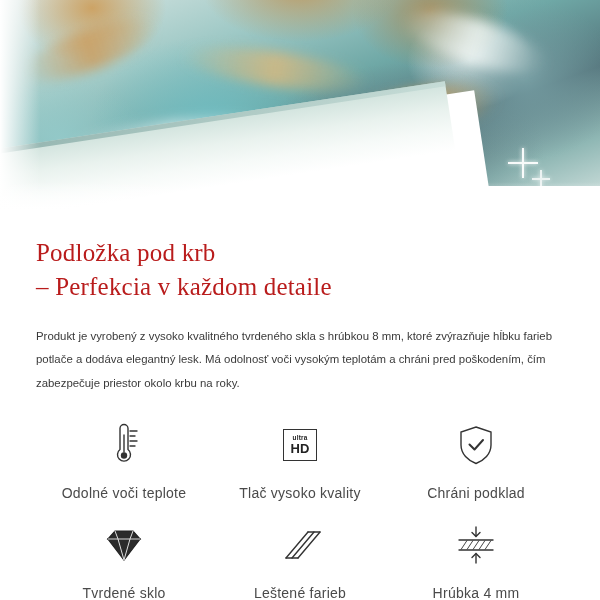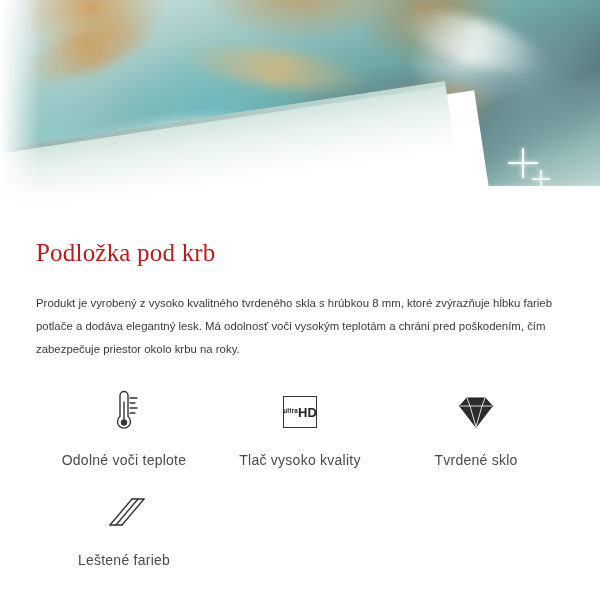--- a/index.html
+++ b/index.html
@@ -166,21 +166,21 @@
     margin-top: 16px;
     font-size: 14px;
     color: #4a4a4a;
     letter-spacing: .25px;
   }
 
   .ultrahd {
     width: 34px; height: 32px;
     border: 1.4px solid #333;
     display: flex;
-    flex-direction: row;
+    flex-direction: column;
     align-items: center;
     justify-content: center;
     line-height: 1;
   }
   .ultrahd .u1 { font-size: 6.4px; font-weight: bold; color: #222; letter-spacing: .2px; }
   .ultrahd .u2 { font-size: 13px; font-weight: bold; color: #222; margin-top: 1px; }
 
   svg { display: block; }
 </style>
 </head>
@@ -203,20 +203,21 @@
     <div class="hero-mask-bottom"></div>
     <div class="hero-mask-right-bottom"></div>
     <div class="sparkle spk1"></div>
     <div class="sparkle spk2"></div>
   </div>
 
   <div class="content">
 
     <h1 class="headline">
       <span>Podložka pod krb</span>
+      <span class="l2">– Perfekcia v každom detaile</span>
     </h1>
 
     <p class="body-copy">Produkt je vyrobený z vysoko kvalitného tvrdeného skla s hrúbkou 8 mm, ktoré zvýrazňuje hĺbku farieb potlače a dodáva elegantný lesk. Má odolnosť voči vysokým teplotám a chráni pred poškodením, čím zabezpečuje priestor okolo krbu na roky.</p>
 
     <div class="features">
 
       <div class="feature">
         <div class="feature-icon">
           <svg width="40" height="46" viewBox="0 0 40 46" aria-hidden="true">
             <g fill="none" stroke="#333" stroke-width="1.4" stroke-linecap="round">
@@ -236,20 +237,29 @@
       <div class="feature">
         <div class="feature-icon">
           <div class="ultrahd">
             <span class="u1">ultra</span>
             <span class="u2">HD</span>
           </div>
         </div>
         <div class="feature-label">Tlač vysoko kvality</div>
       </div>
 
+      <div class="feature">
+        <div class="feature-icon">
+          <svg width="38" height="44" viewBox="0 0 38 44" aria-hidden="true">
+            <path d="M19 4 L34 9 V22 C34 31 27 37.5 19 40.5 C11 37.5 4 31 4 22 V9 Z" fill="none" stroke="#333" stroke-width="1.4"></path>
+            <path d="M12.5 21.5 L17.5 26.5 L26 17" fill="none" stroke="#333" stroke-width="2" stroke-linecap="round" stroke-linejoin="round"></path>
+          </svg>
+        </div>
+        <div class="feature-label">Chráni podklad</div>
+      </div>
 
       <div class="feature">
         <div class="feature-icon">
           <svg width="44" height="40" viewBox="0 0 44 40" aria-hidden="true">
             <g stroke="#222" stroke-width="1.2" fill="#2b2b2b">
               <polygon points="6,14 38,14 22,35"></polygon>
               <polygon points="6,14 13,6 31,6 38,14" fill="#2b2b2b"></polygon>
             </g>
             <g stroke="#ffffff" stroke-width="1" fill="none" opacity="0.85">
               <line x1="13" y1="6" x2="16" y2="14"></line>
@@ -271,16 +281,38 @@
               <path d="M14 33 L36 7"></path>
               <path d="M20 33 L42 7"></path>
               <path d="M8 33 L20 33"></path>
               <path d="M30 7 L42 7"></path>
             </g>
           </svg>
         </div>
         <div class="feature-label">Leštené farieb</div>
       </div>
 
+      <div class="feature">
+        <div class="feature-icon">
+          <svg width="46" height="42" viewBox="0 0 46 42" aria-hidden="true">
+            <g stroke="#333" stroke-width="1.4" fill="none" stroke-linecap="round">
+              <line x1="23" y1="3" x2="23" y2="12"></line>
+              <path d="M19 8.5 L23 12.5 L27 8.5"></path>
+              <line x1="23" y1="39" x2="23" y2="30"></line>
+              <path d="M19 33.5 L23 29.5 L27 33.5"></path>
+              <line x1="6" y1="16" x2="40" y2="16"></line>
+              <line x1="6" y1="26" x2="40" y2="26"></line>
+            </g>
+            <g stroke="#333" stroke-width="1" opacity="0.9">
+              <line x1="8" y1="25.5" x2="14" y2="16.5"></line>
+              <line x1="14" y1="25.5" x2="20" y2="16.5"></line>
+              <line x1="20" y1="25.5" x2="26" y2="16.5"></line>
+              <line x1="26" y1="25.5" x2="32" y2="16.5"></line>
+              <line x1="32" y1="25.5" x2="38" y2="16.5"></line>
+            </g>
+          </svg>
+        </div>
+        <div class="feature-label">Hrúbka 4 mm</div>
+      </div>
 
     </div>
   </div>
 </div>
 
 </body></html>

